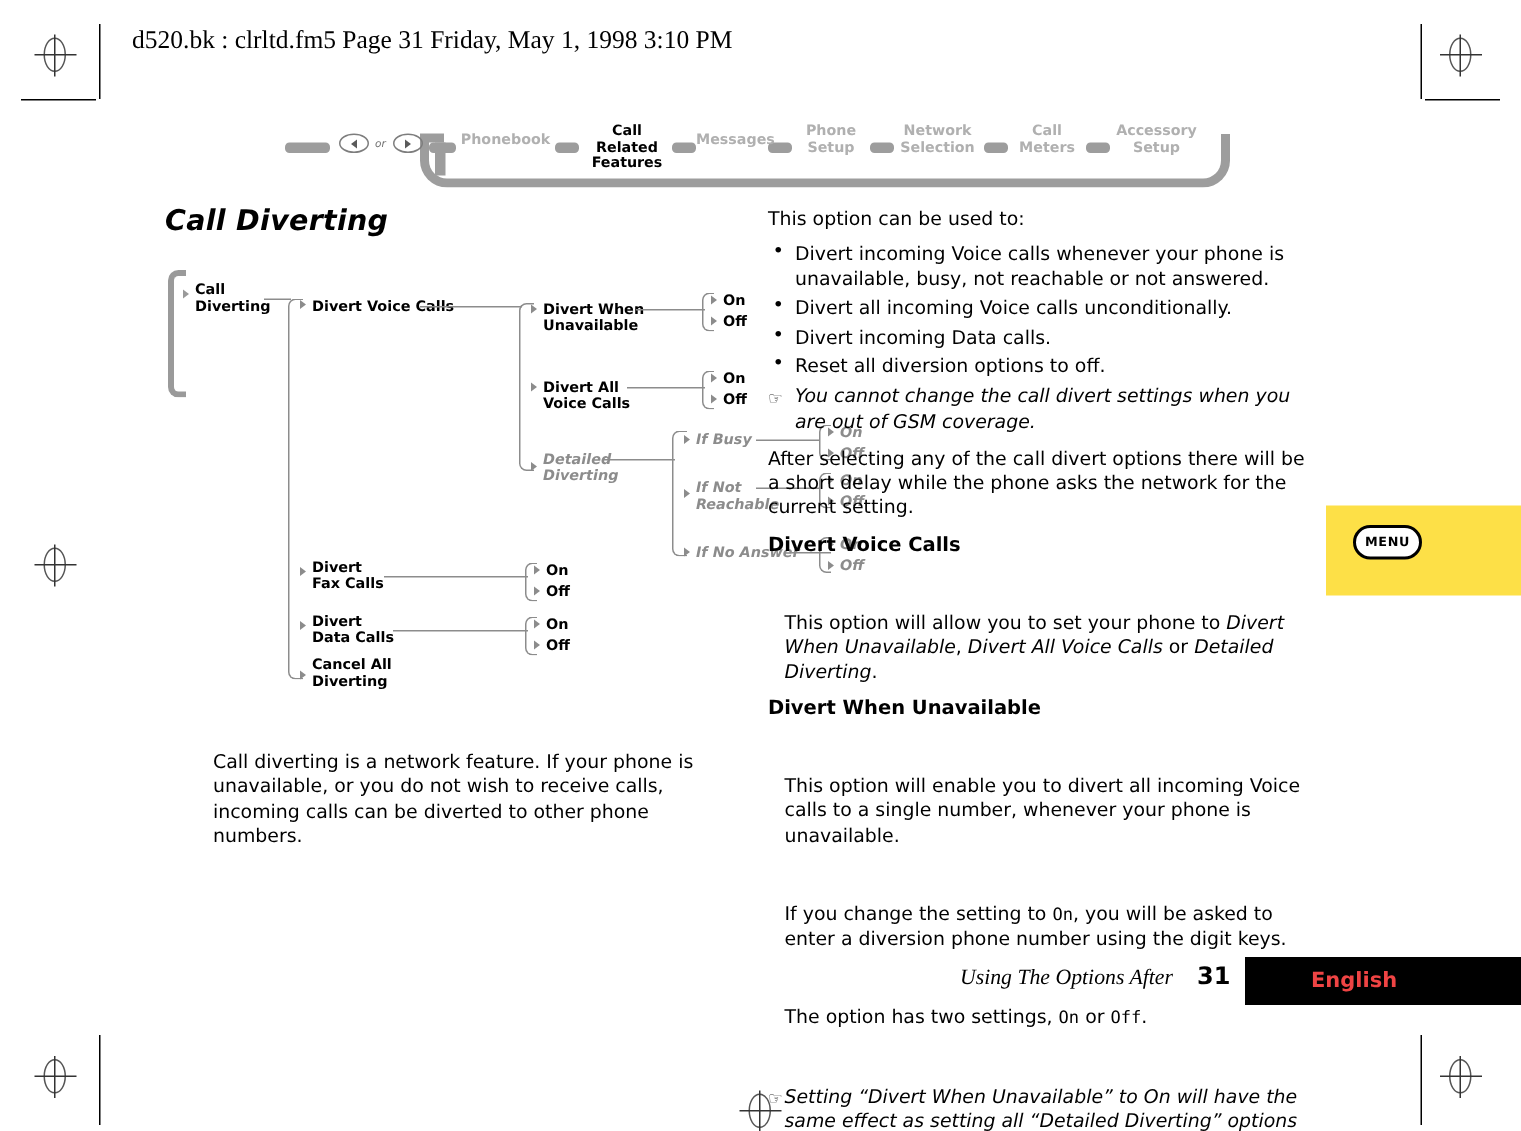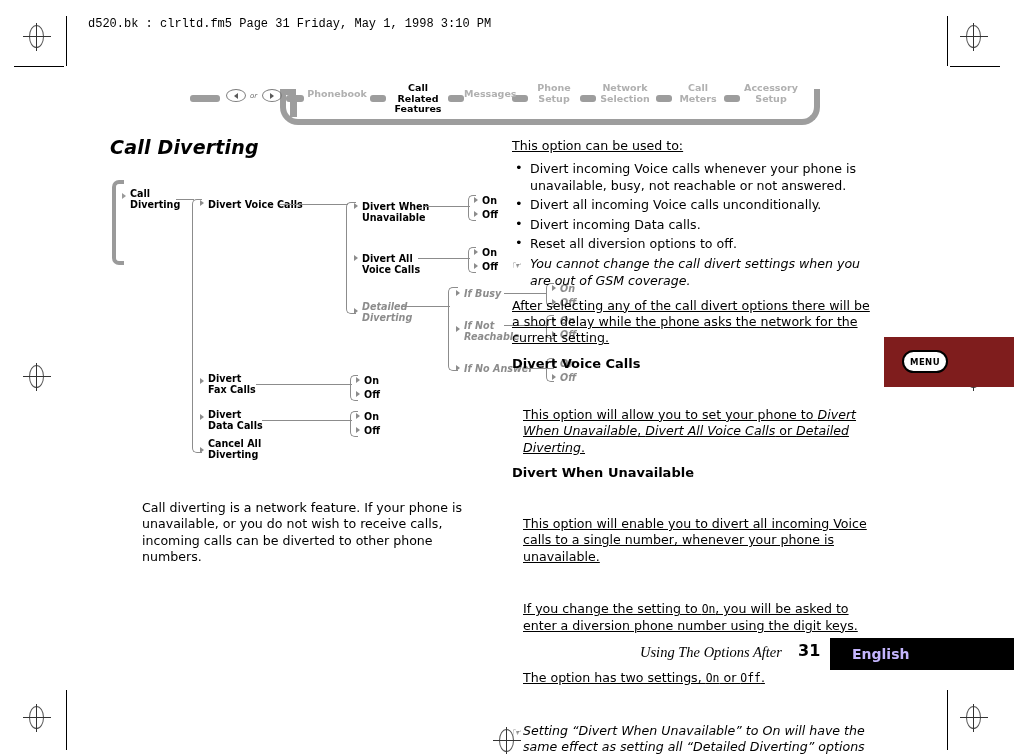--- a/index.html
+++ b/index.html
@@ -31,22 +31,22 @@
   }
   .regmark .hl {
     position: absolute; left: -1px; top: 12px;
     width: 28px; height: 1px; background: #333;
   }
   .trimline { position: absolute; background: #000; }
 
   
   .file-header {
     position: absolute; left: 88px; top: 17px;
-    font-family: Liberation Mono, monospace;
-    font-size: 12px; color: #000; white-space: nowrap;
+    font-family: Liberation Serif, serif;
+    font-size: 17px; color: #000; white-space: nowrap;
   }
 
   
   .navbar { position: absolute; left: 190px; top: 75px; width: 640px; height: 55px; }
   .nav-tray {
     position: absolute; left: 90px; top: 14px;
     width: 540px; height: 36px;
     border: 6px solid #9d9d9d;
     border-top: none;
     border-radius: 0 0 18px 18px;
@@ -91,21 +91,21 @@
   .nav-label.active { color: #000; }
 
   
   .h1 {
     position: absolute; left: 110px; top: 136px;
     font-size: 19px; font-weight: bold; font-style: italic;
     letter-spacing: .2px;
   }
   .col-right { position: absolute; left: 512px; top: 138px; width: 368px; }
   .p {
-    font-size: 12.6px; line-height: 16.4px; margin: 0 0 9px 0; text-decoration: underline;
+    font-size: 12.6px; line-height: 16.4px; margin: 0 0 9px 0;
   }
   .p.tight { margin-bottom: 7px; }
   ul.bullets { margin: 2px 0 4px 0; padding: 0; list-style: none; }
   ul.bullets li {
     font-size: 12.6px; line-height: 16.4px;
     position: relative; padding-left: 18px; margin-bottom: 3px;
   }
   ul.bullets li::before {
     content: "\2022"; position: absolute; left: 3px; top: -1px;
     font-size: 13px;
@@ -165,21 +165,21 @@
   .arrow {
     position: absolute; width: 0; height: 0;
     border-top: 3px solid transparent;
     border-bottom: 3px solid transparent;
     border-left: 4px solid #8c8c8c;
   }
 
   
   .menu-tab {
     position: absolute; left: 884px; top: 337px;
-    width: 130px; height: 50px; background: #7f1d1d;
+    width: 130px; height: 60px; background: #fde047;
   }
   .menu-btn {
     position: absolute; left: 18px; top: 13px;
     width: 46px; height: 23px;
     background: #ffffff;
     border: 2px solid #000; border-radius: 12px;
     box-sizing: border-box;
     display: flex; align-items: center; justify-content: center;
     font-size: 8.5px; font-weight: bold; letter-spacing: .4px;
   }
@@ -194,21 +194,21 @@
   .footer-page {
     position: absolute; left: 798px; top: 5px;
     font-size: 16px; font-weight: bold;
   }
   .footer-lang {
     position: absolute; left: 830px; top: 2px;
     width: 184px; height: 32px; background: #000;
     display: flex; align-items: center;
   }
   .footer-lang span {
-    color: #c4b5fd; font-size: 14px; font-weight: bold; margin-left: 22px;
+    color: #ef4444; font-size: 14px; font-weight: bold; margin-left: 44px;
   }
 </style>
 </head>
 <body>
 
 <div class="regmark" style="left:24px;top:24px;">
   <div class="circ"></div>
     <div class="vl"></div>
     <div class="hl"></div>
 </div>

